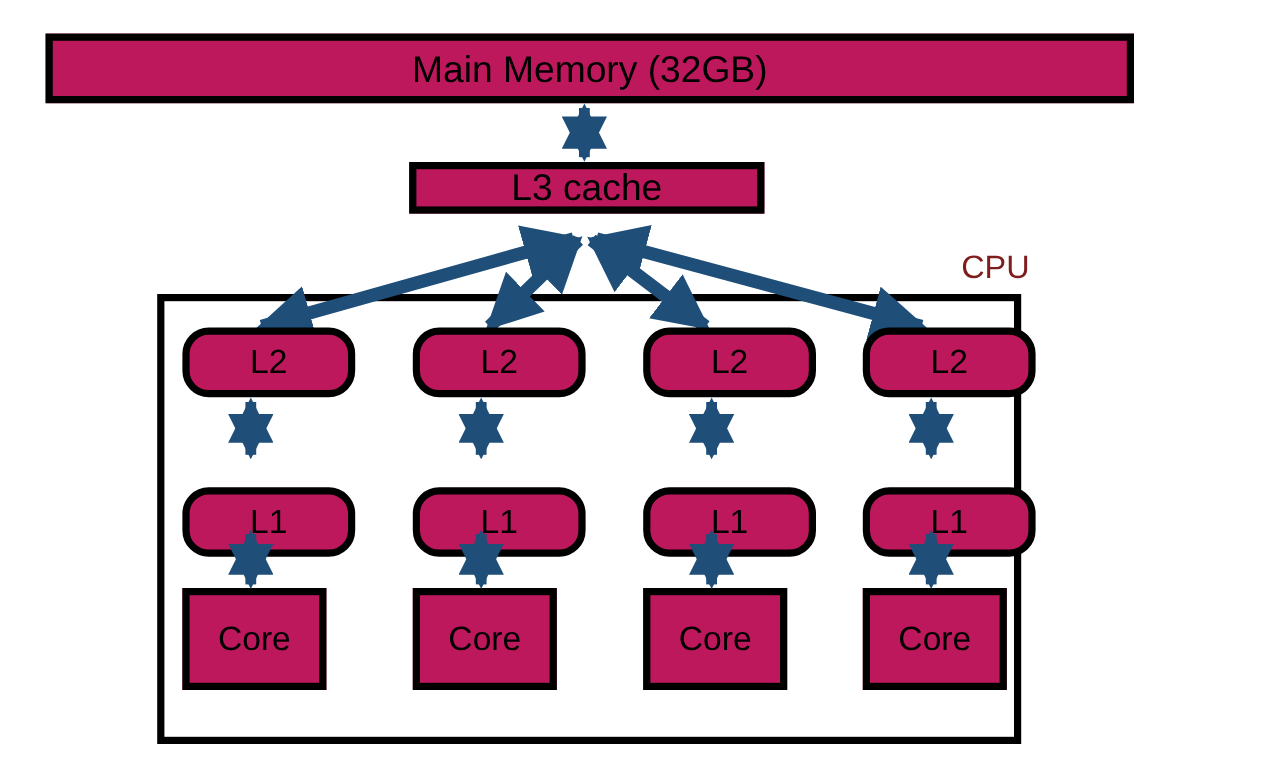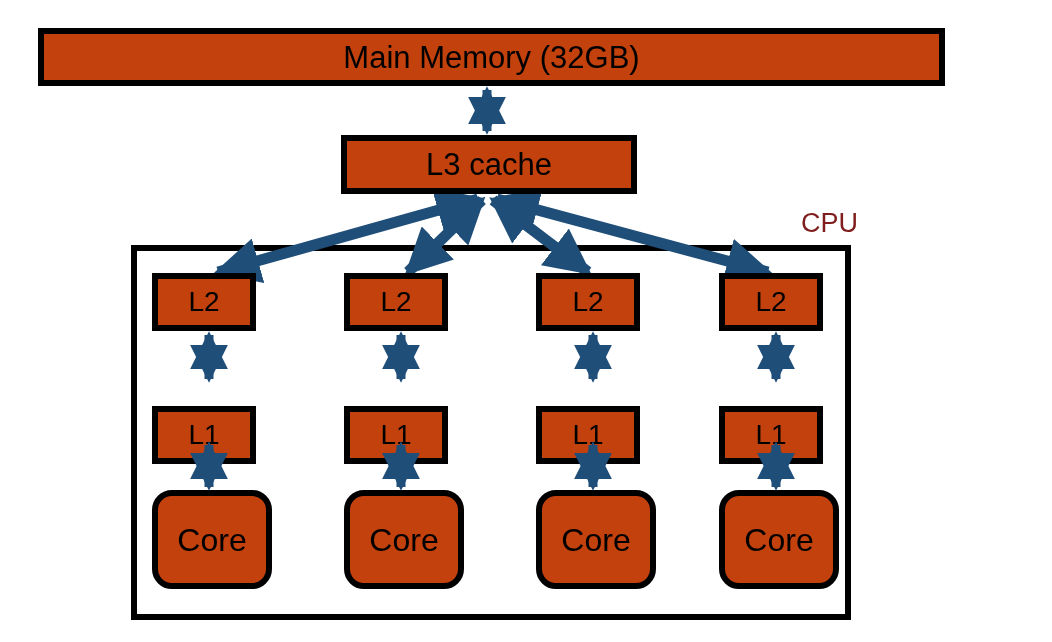--- a/index.html
+++ b/index.html
@@ -15,21 +15,21 @@
     position: relative;
     width: 1052px;
     height: 642px;
     background: #ffffff;
     overflow: hidden;
   }
   
   .box {
     position: absolute;
     box-sizing: border-box;
-    background: #c2410c;
+    background: #be185d;
     border: 6px solid #000000;
     display: flex;
     align-items: center;
     justify-content: center;
     text-align: center;
     color: #000000;
     line-height: 1;
     z-index: 3;
   }
   
@@ -38,21 +38,21 @@
     top: 28px;
     width: 907px;
     height: 58px;
     font-size: 31px;
   }
   
   #l3-cache {
     left: 341px;
     top: 135px;
     width: 296px;
-    height: 59px;
+    height: 43px;
     font-size: 31px;
   }
   
   #cpu-box {
     position: absolute;
     box-sizing: border-box;
     left: 131px;
     top: 245px;
     width: 720px;
     height: 375px;
@@ -64,29 +64,29 @@
     position: absolute;
     left: 801px;
     top: 208px;
     font-size: 27px;
     color: #7f1d1d;
     z-index: 4;
     white-space: nowrap;
   }
   
   .l2-box, .l1-box {
-    width: 104px;
+    width: 144px;
     height: 58px;
     font-size: 28px;
+    border-radius: 22px;
   }
   .core-box {
     width: 120px;
-    height: 99px;
-    font-size: 32px;
-    border-radius: 20px;
+    height: 85px;
+    font-size: 28px;
   }
   .l2-box { top: 273px; }
   .l1-box { top: 406px; }
   .core-box { top: 490px; }
   .col0 { left: 152px; }
   .col1 { left: 344px; }
   .col2 { left: 536px; }
   .col3 { left: 719px; }
 
   

